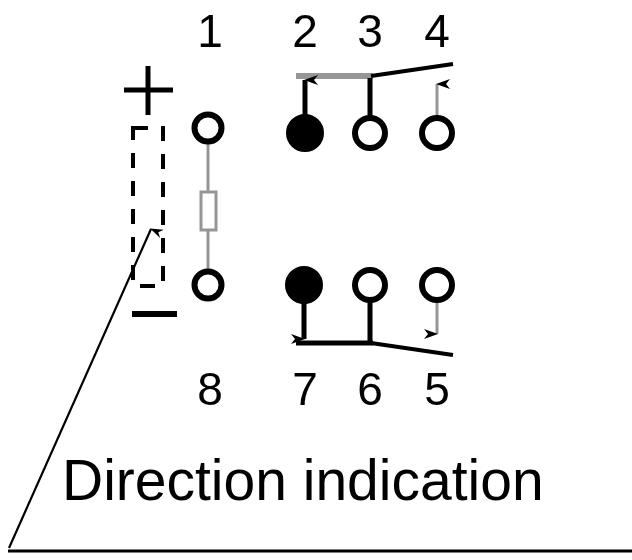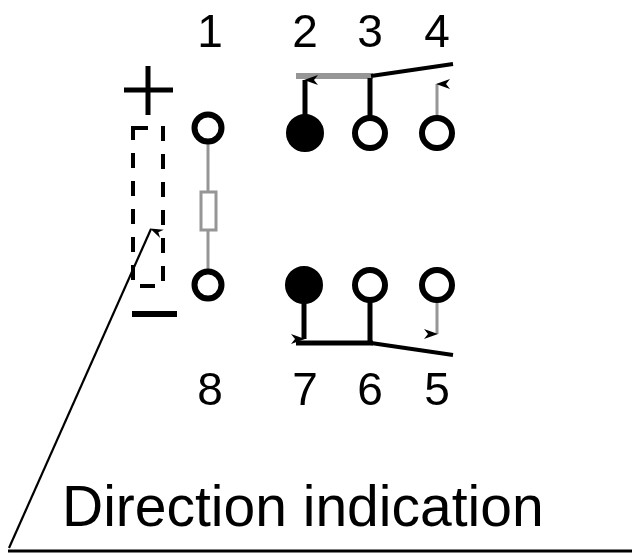--- a/index.html
+++ b/index.html
@@ -114,15 +114,15 @@
   <div class="pin-num" style="left:180px; top:8px;">1</div>
   <div class="pin-num" style="left:275px; top:8px;">2</div>
   <div class="pin-num" style="left:340px; top:8px;">3</div>
   <div class="pin-num" style="left:407px; top:8px;">4</div>
 
   <div class="pin-num" style="left:180px; top:366px;">8</div>
   <div class="pin-num" style="left:275px; top:366px;">7</div>
   <div class="pin-num" style="left:340px; top:366px;">6</div>
   <div class="pin-num" style="left:407px; top:366px;">5</div>
 
-  <div class="caption" style="left:62px; top:478px;text-align:center;">Direction indication</div>
+  <div class="caption" style="left:62px; top:452px;text-align:center;">Direction indication</div>
 
 </div>
 
 </body></html>

